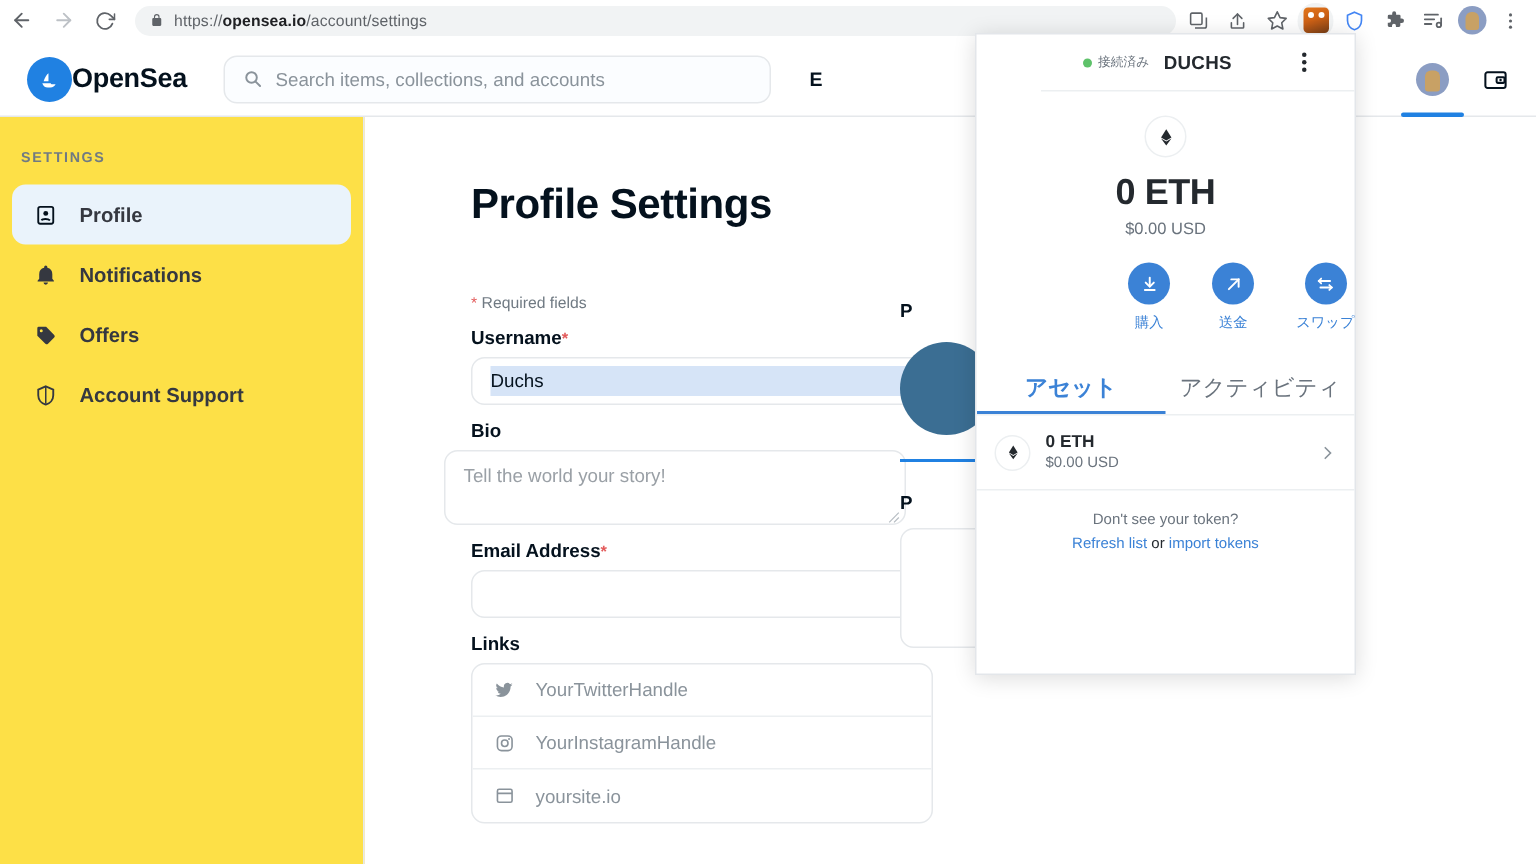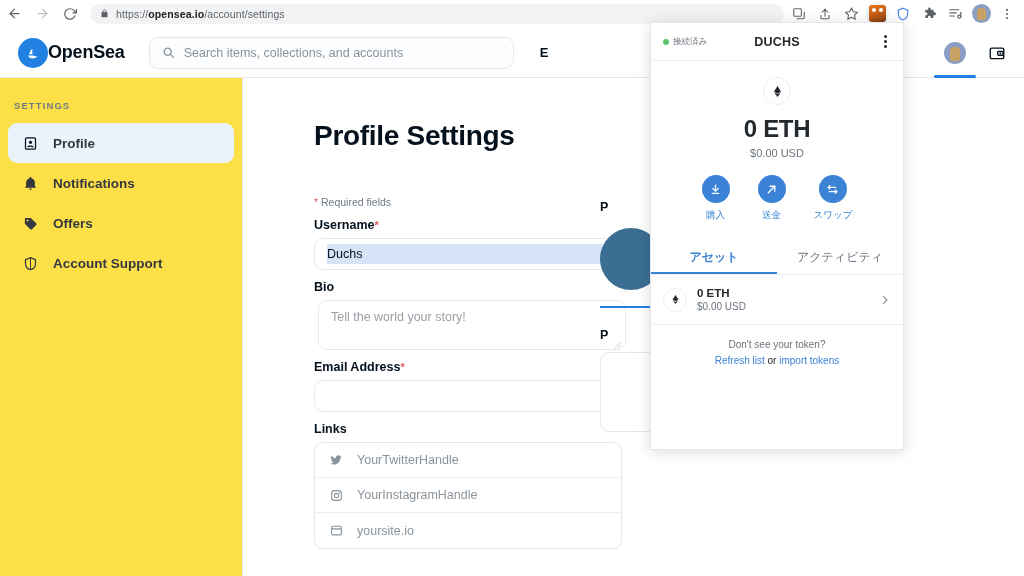--- a/index.html
+++ b/index.html
@@ -178,21 +178,21 @@
     margin-left: 34px; width: 308px; height: 32px;
     border: 1px solid #e5e8eb; border-radius: 9px;
     background: #fff; display: flex; align-items: center; padding: 0 12px;
     font-size: 12.5px; color: #04111d;
   }
   .input-box .selected-text {
     background: #d6e4f7; color: #04111d;
     display: block; width: 100%; padding: 3px 0 3px 0;
   }
   .textarea-box {
-    margin-left: 38px; width: 308px; height: 50px;
+    margin-left: 16px; width: 308px; height: 50px;
     border: 1px solid #e5e8eb; border-radius: 9px;
     background: #fff; padding: 9px 12px; position: relative;
     font-size: 12.5px; color: #9aa0a6;
   }
   .resize-grip {
     position: absolute; right: 3px; bottom: 3px;
     width: 8px; height: 8px; color: #b5bcc2;
   }
   .links-box {
     margin-left: 34px; width: 308px;
@@ -259,21 +259,21 @@
   }
   .mm-dot-green { width: 7px; height: 7px; border-radius: 50%; background: #29b6af; }
   .mm-chevron { color: #24292e; display: flex; }
   .mm-acct-avatar {
     width: 24px; height: 24px; border-radius: 50%; flex: 0 0 auto;
     background: conic-gradient(from 220deg, #ffd233 0deg, #ffb300 90deg, #f78c1e 170deg, #ffe066 260deg, #ffd233 360deg);
     border: 2px solid #3b82d6;
   }
   .mm-acct {
     height: 38px; display: flex; align-items: center;
-    padding: 0 12px; border-bottom: 1px solid #eceff1; position: relative;
+    padding: 0 28px; border-bottom: 1px solid #eceff1; position: relative; margin-left: 43px;
   }
   .mm-connected {
     display: flex; align-items: center; gap: 4px;
     font-size: 8.5px; color: #6a737d;
   }
   .mm-dot-sm { width: 6px; height: 6px; border-radius: 50%; background: #5ec26a; }
   .mm-acct-name {
     position: absolute; left: 0; right: 0; text-align: center;
     font-size: 12.5px; font-weight: bold; color: #24292e;
     letter-spacing: 0.2px; pointer-events: none;
@@ -289,35 +289,35 @@
     border: 1px solid #eceff1; background: #fff;
     display: flex; align-items: center; justify-content: center;
     margin: 16px auto 0;
   }
   .mm-balance {
     text-align: center; font-size: 24px; font-weight: bold;
     color: #24292e; margin-top: 10px; letter-spacing: -0.3px;
   }
   .mm-fiat { text-align: center; font-size: 11px; color: #6a737d; margin-top: 4px; }
   .mm-actions {
-    display: flex; justify-content: center; gap: 28px; margin-top: 16px;
+    display: flex; justify-content: flex-end; gap: 28px; margin-top: 16px;
   }
   .mm-action { display: flex; flex-direction: column; align-items: center; gap: 6px; }
   .mm-action-btn {
     width: 28px; height: 28px; border-radius: 50%;
     background: #3b82d6; color: #fff;
     display: flex; align-items: center; justify-content: center;
   }
   .mm-action-label { font-size: 9.5px; color: #3b82d6; }
   .mm-tabs {
     display: flex; margin-top: 18px; border-bottom: 1px solid #eceff1;
   }
   .mm-tab {
     flex: 1; text-align: center; padding: 9px 0 8px;
-    font-size: 12px; color: #6a737d;
+    font-size: 15px; color: #6a737d;
   }
   .mm-tab.active {
     color: #3b82d6; font-weight: bold;
     box-shadow: inset 0 -2px 0 0 #3b82d6;
   }
   .mm-asset {
     display: flex; align-items: center; gap: 10px;
     padding: 12px 12px; border-bottom: 1px solid #eceff1;
   }
   .mm-asset-icon {

